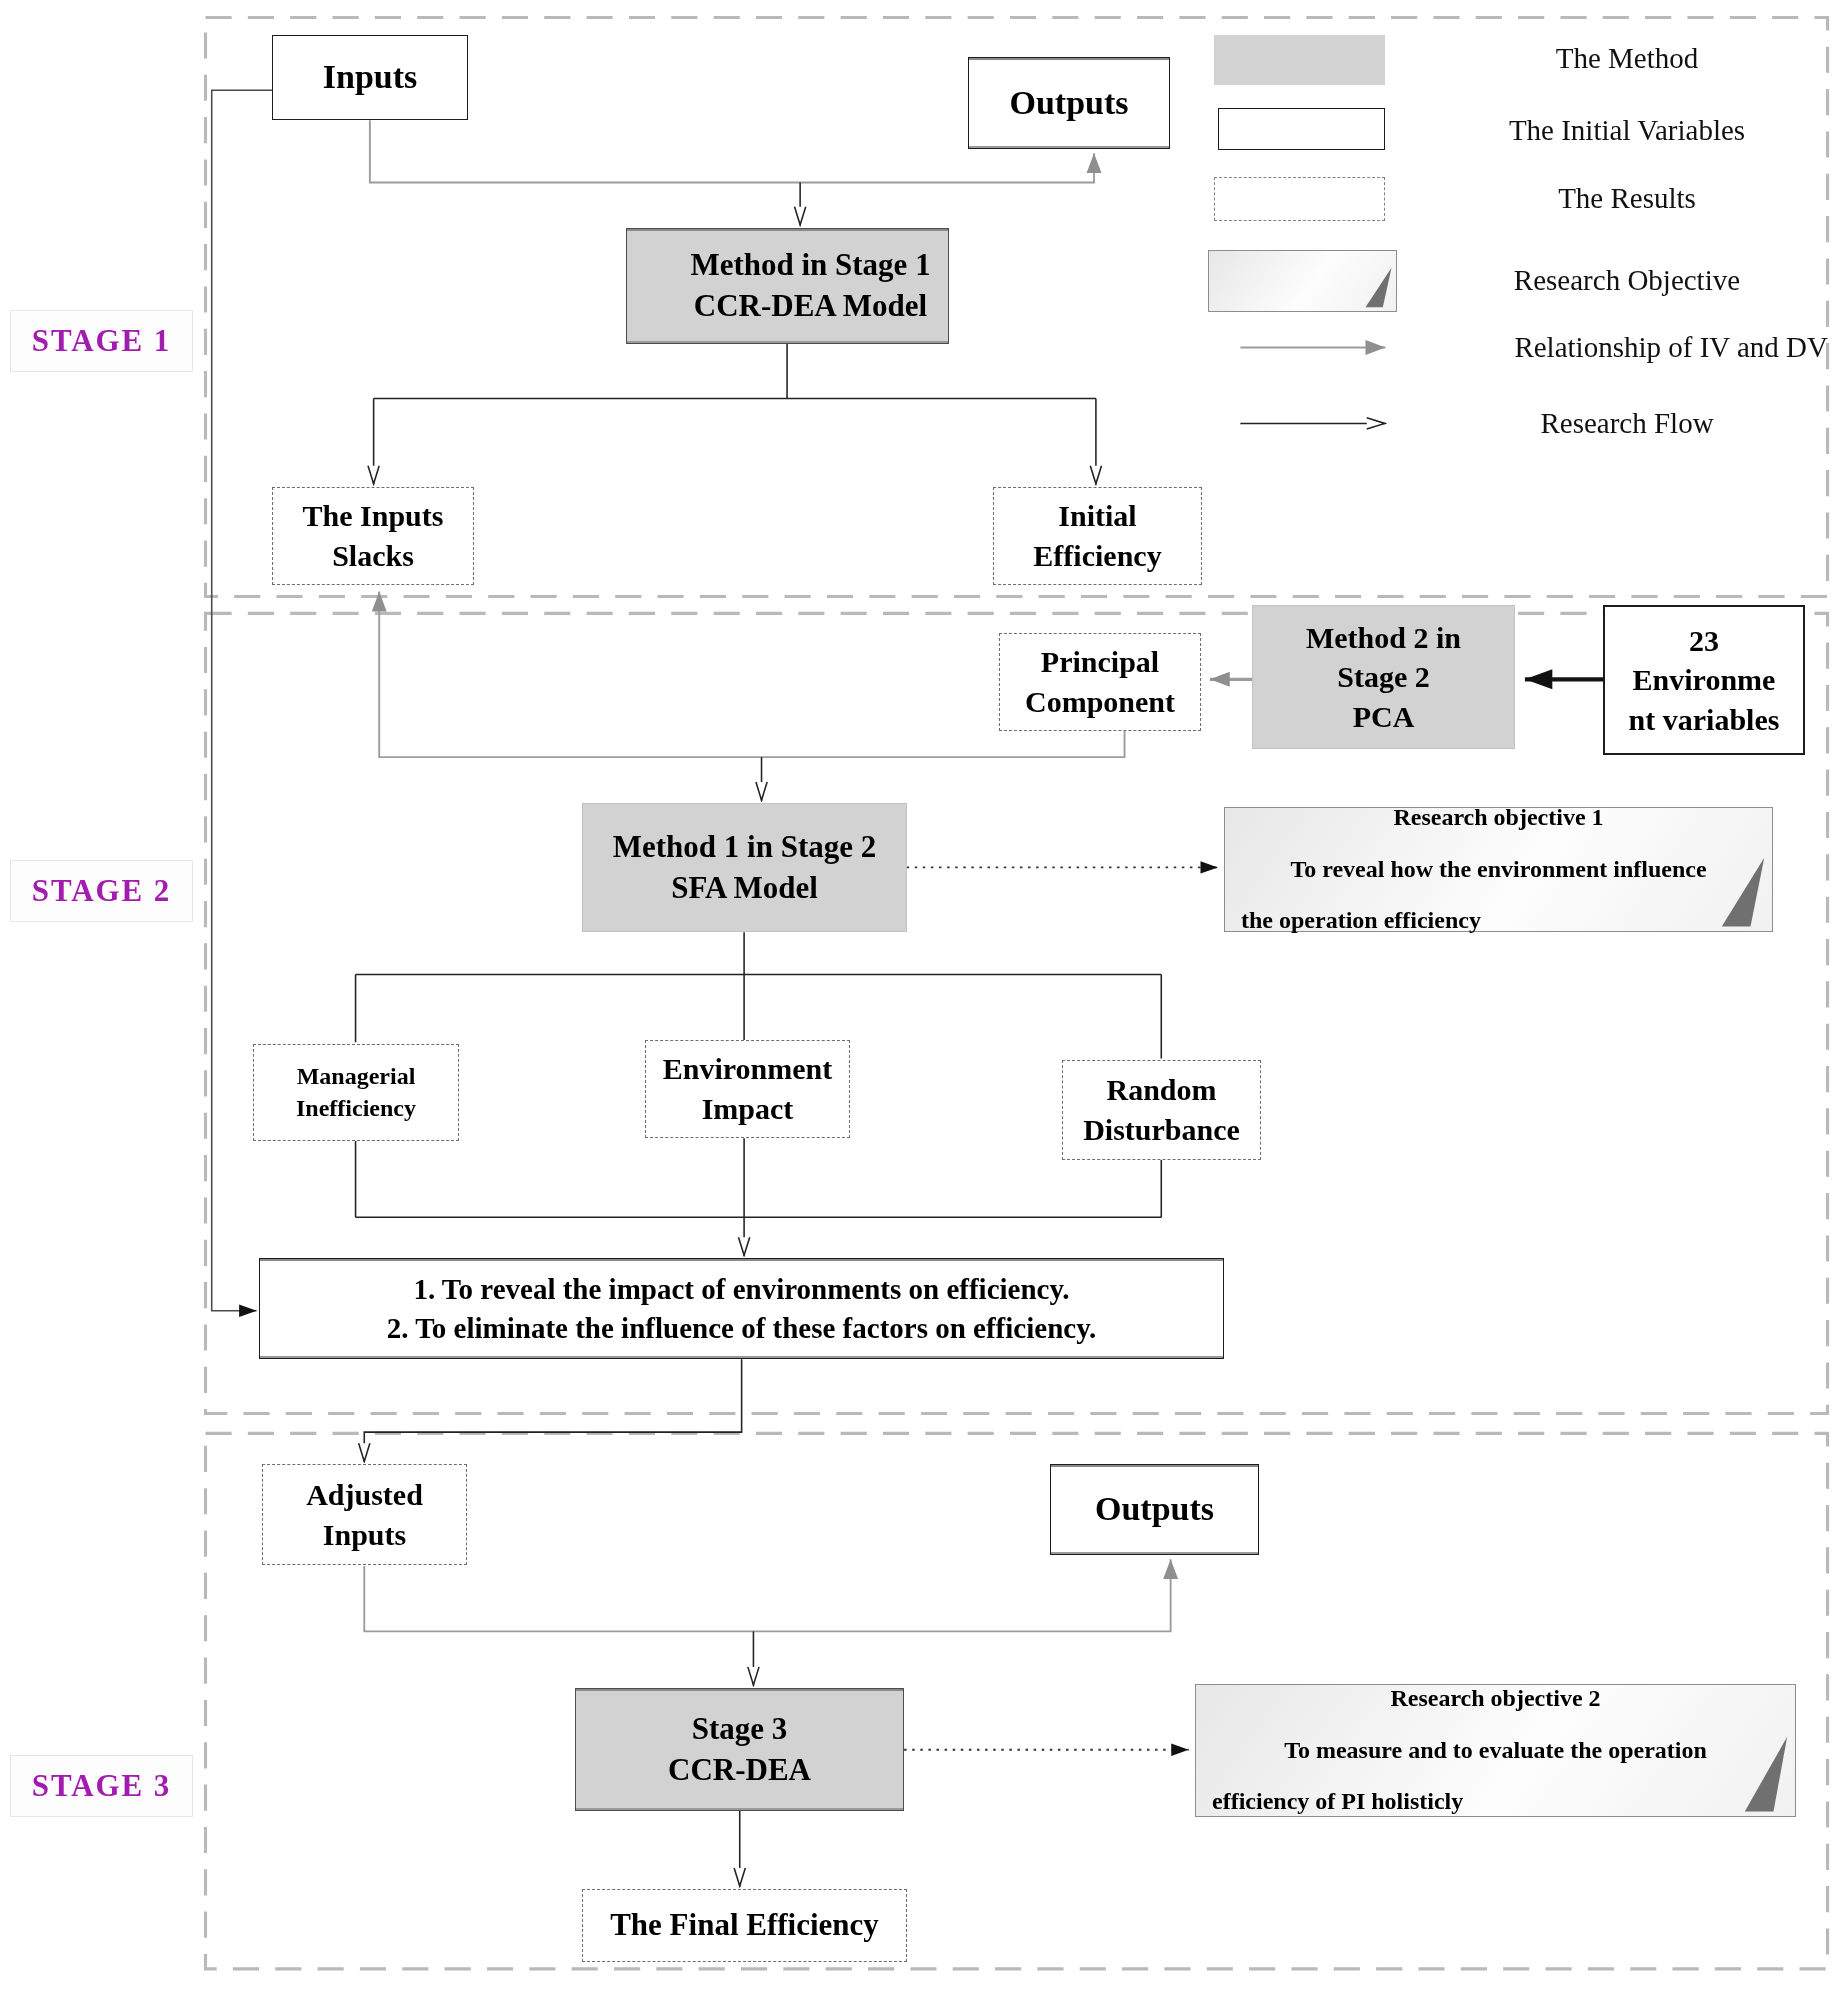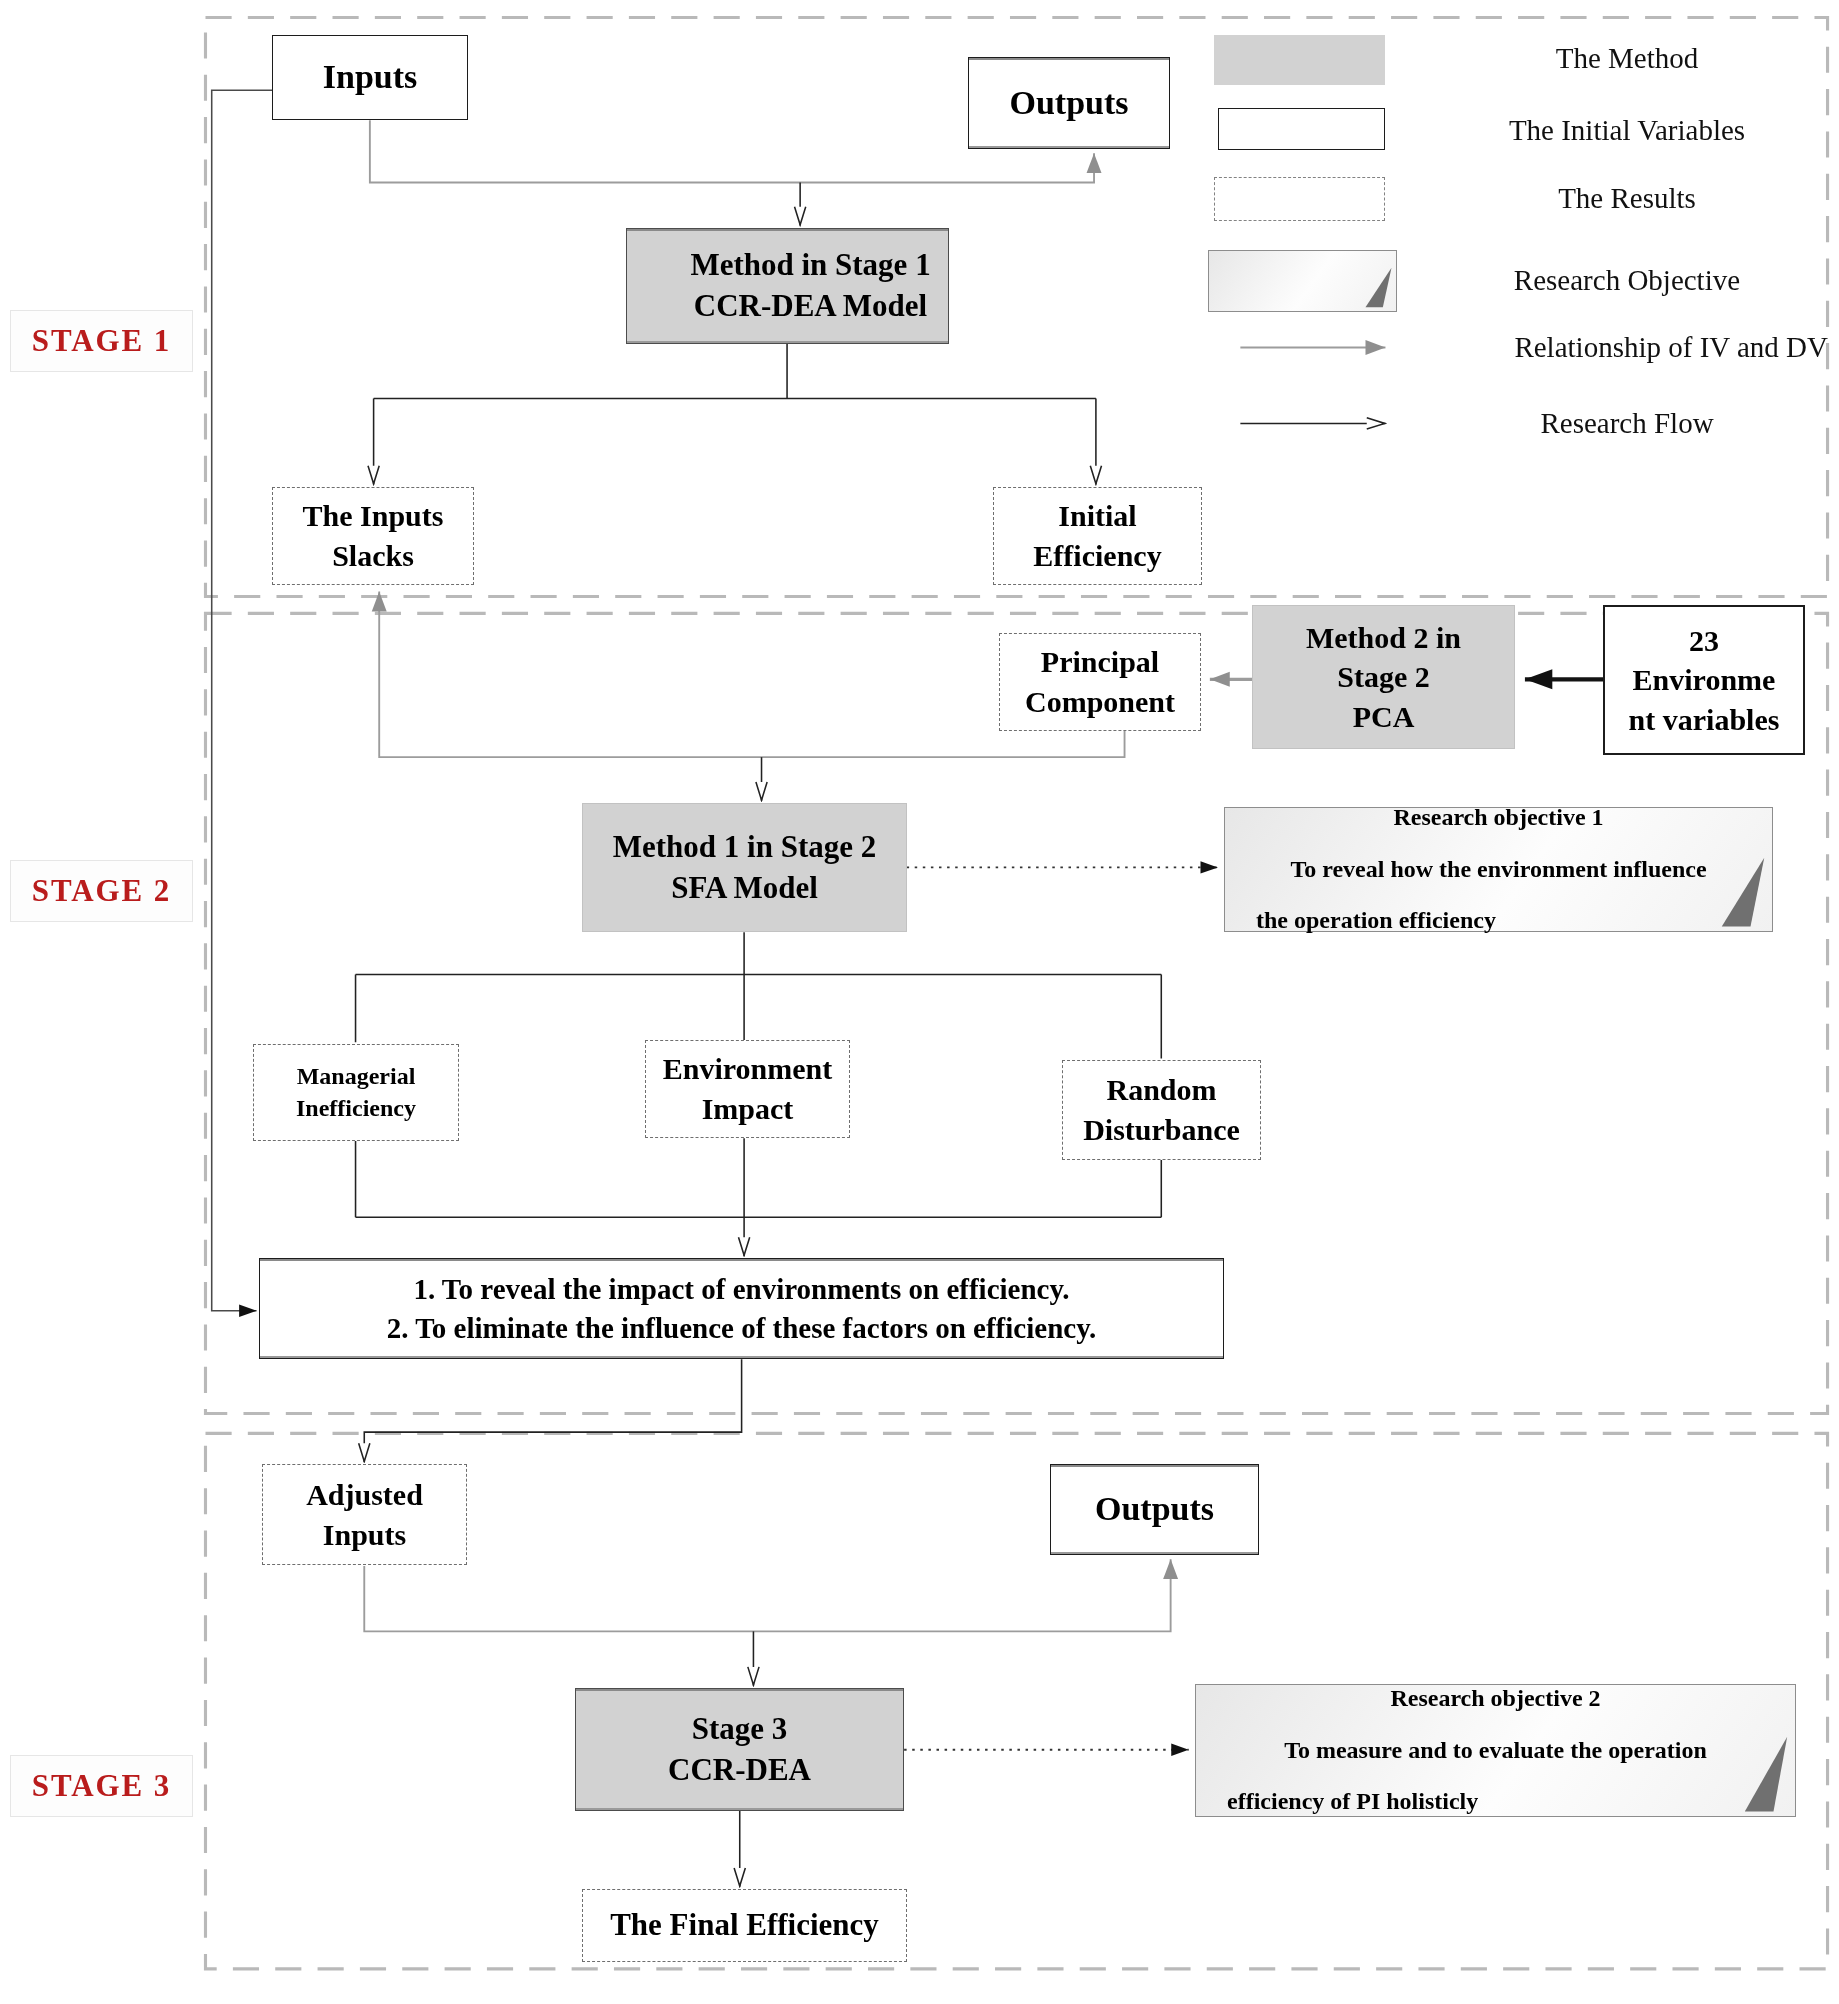--- a/index.html
+++ b/index.html
@@ -10,25 +10,25 @@
        align-items:center;text-align:center;font-weight:bold;color:#000;background:#fff;
        box-sizing:border-box;line-height:1.32;}
   .solid{border:1.9px solid #1c1c1c;}
   .solid4{border:2.5px solid #1c1c1c;}
   .shad3d{box-shadow:inset 0 3.1px 0 -1.2px #8a8a8a, inset 0 -3.1px 0 -1.2px #9a9a9a;}
   .dashed{border:1.9px dashed #6e6e6e;}
   .method{background:#d2d2d2;border:1.2px solid #c2c2c2;}
   .method-bordered{background:#d2d2d2;border:1.9px solid #4c4c4c;}
   .callout{background:linear-gradient(125deg,#e7e7e7 0%,#fdfdfd 55%,#f1f1f1 100%);
            border:1.2px solid #8d8d8d;font-weight:bold;gap:20px;}
-  .callout .l3{align-self:flex-start;padding-left:31px;}
+  .callout .l3{align-self:flex-start;padding-left:16px;}
   .fold{position:absolute;}
   .stage-label{position:absolute;z-index:2;display:flex;align-items:center;justify-content:center;
        border:1.2px solid #e6e6e6;background:#fdfdfd;font-weight:bold;font-size:31px;
-       letter-spacing:1.9px;color:#b91c1c;}
+       letter-spacing:1.9px;color:#a21caf;}
   .legend-label{position:absolute;z-index:2;left:1426px;width:402px;height:37px;display:flex;
        align-items:center;justify-content:center;font-weight:400;font-size:29px;color:#111;}
   .lg-swatch{position:absolute;z-index:2;box-sizing:border-box;}
 </style>
 </head>
 <body>
 
 <div id="canvas">
 
   <svg id="wires" width="1840" height="2005" viewBox="0 0 2955 3220">

